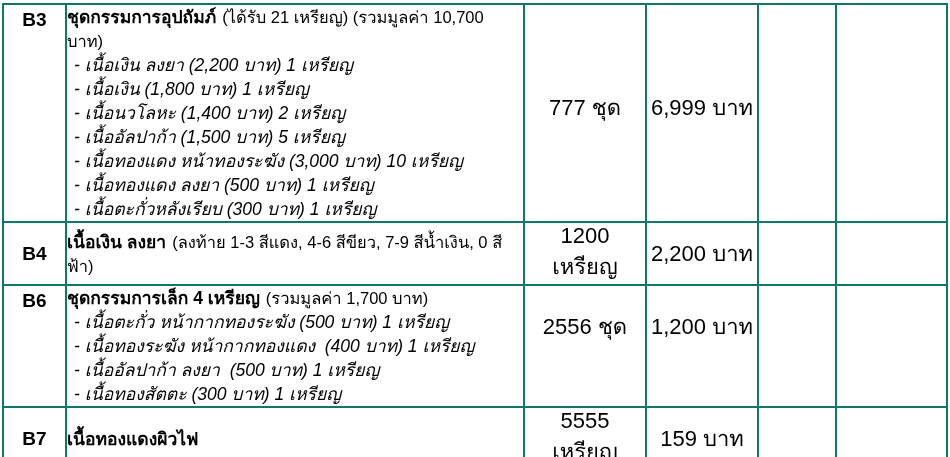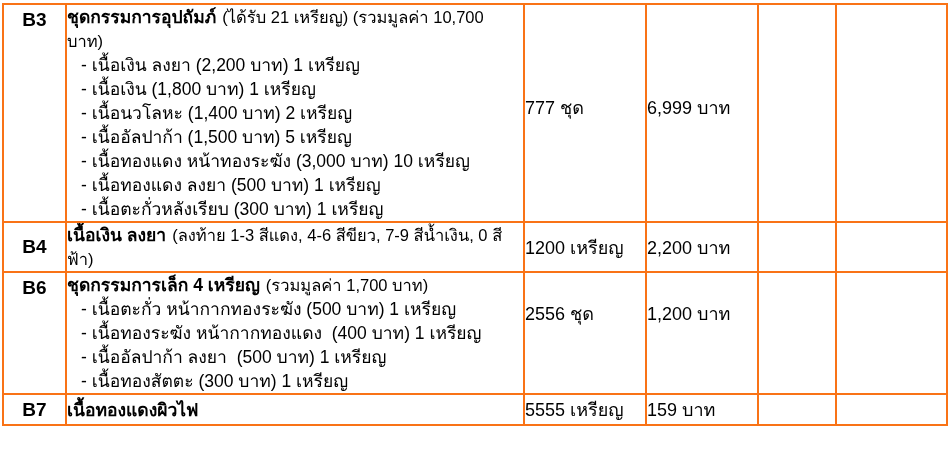--- a/index.html
+++ b/index.html
@@ -16,21 +16,21 @@
     overflow: hidden;
     background: #ffffff;
   }
   table.pricing {
     border-collapse: collapse;
     table-layout: fixed;
     margin: 3px 0 0 2px;
     width: 944px;
   }
   table.pricing td {
-    border: 2px solid #f97316;
+    border: 2px solid #0f766e;
     padding: 0;
     vertical-align: middle;
     overflow: hidden;
   }
   col.c-code  { width: 63px; }
   col.c-desc  { width: 458px; }
   col.c-qty   { width: 122px; }
   col.c-price { width: 112px; }
   col.c-e1    { width: 78px; }
   col.c-e2    { width: 111px; }
@@ -42,27 +42,28 @@
   }
   td.desc {
     padding: 2px 4px 2px 11px;
     font-size: 17.5px;
     line-height: 24px;
   }
   .title-line { white-space: pre-wrap; }
   .item-title { font-weight: bold; text-align: right; }
   .item-note  { font-weight: normal; font-size: 16.5px; margin-left: 6px; }
   .bullet {
-    padding-left: 14px;
+    padding-left: 7px;
     white-space: pre-wrap;
     line-height: 24px;
+    font-style: italic;
   }
   td.qty, td.price {
-    text-align: left;
-    font-size: 18px;
+    text-align: center;
+    font-size: 22px;
   }
   tr.top-align td.code,
   tr.top-align td.desc { vertical-align: top; }
   tr.top-align td.code { padding-top: 4px; }
 
   .lift-b3 { position: relative; top: -6px; }
   .lift-b6 { position: relative; top: -20px; }
 
   tr.r-b3 { height: 193px; }
   tr.r-b4 { height: 24px; }

